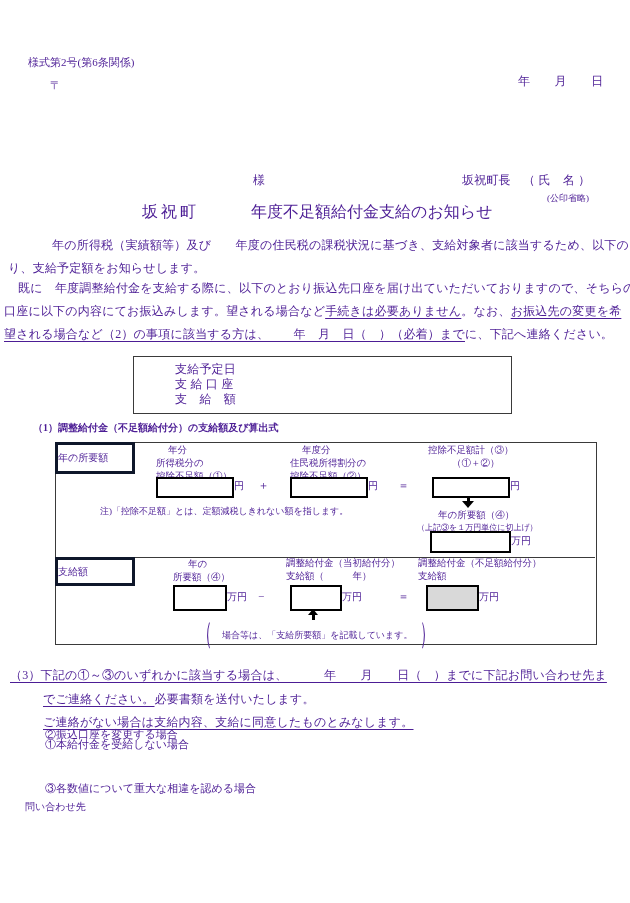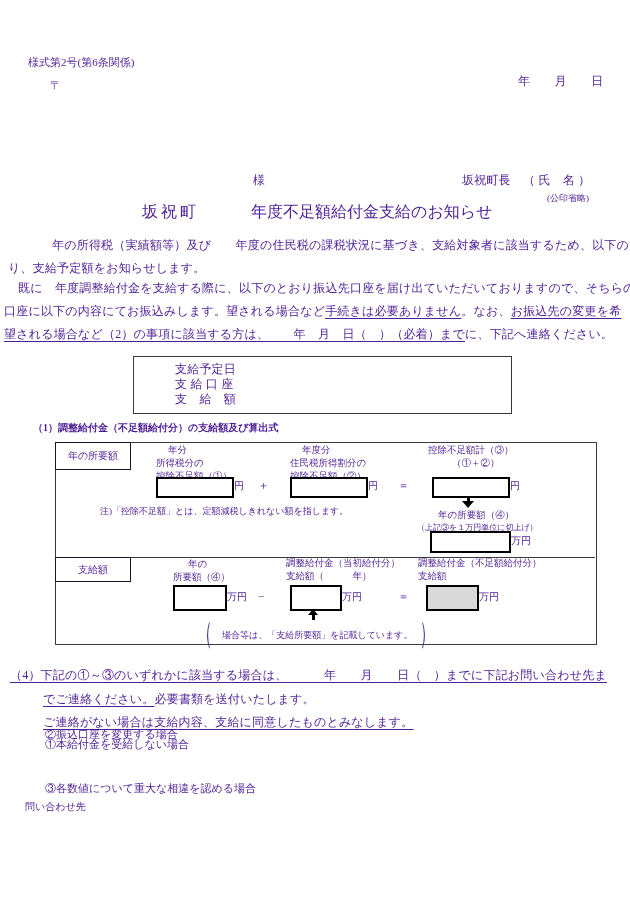--- a/index.html
+++ b/index.html
@@ -12,21 +12,21 @@
   .f10{font-size:10px;}
   .f11{font-size:11px;}
   .f12{font-size:12px;letter-spacing:0.2px;}
   .f13{font-size:10px;}
   .f16{font-size:16px;}
   .bold{font-weight:bold;}
   .ul{text-decoration:underline;text-underline-offset:3px;}
   span.u{text-decoration:underline;text-underline-offset:3px;}
   .rect{position:absolute;border:1px solid #3a3a3a;background:transparent;}
   .vbox{position:absolute;border:2px solid #000;background:#fff;}
-  .cell{position:absolute;border:1px solid #0f172a;text-align:center;background:#fff;}
+  .cell{position:absolute;border:3px solid #0f172a;background:#fff;}
   .hline{position:absolute;height:0;border-top:1px solid #3a3a3a;}
   .arrow{position:absolute;}
   .stem{width:3px;height:5px;background:#000;margin:0 auto;}
   .tri-down{width:0;height:0;border-left:6px solid transparent;border-right:6px solid transparent;border-top:7px solid #000;margin:0 auto;}
   .tri-up{width:0;height:0;border-left:5px solid transparent;border-right:5px solid transparent;border-bottom:6px solid #000;margin:0 auto;}
   .paren{position:absolute;font-size:14px;transform:scaleY(2.15);transform-origin:top left;}
 </style>
 </head>
 <body>
 
@@ -109,21 +109,21 @@
   <div class="t f10" style="left:479px;top:591px;">万円</div>
 
   <div class="arrow" style="left:308px;top:609px;">
     <div class="tri-up"></div>
     <div class="stem"></div>
   </div>
   <div class="paren" style="left:198px;top:615px;">（</div>
   <div class="t f9" style="left:222px;top:630px;">場合等は、「支給所要額」を記載しています。</div>
   <div class="paren" style="left:420px;top:615px;">）</div>
 
-  <div class="t f12 ul" style="left:10px;top:668px;">（4）下記の①～③のいずれかに該当する場合は、　　　年　　月　　日（　）までに下記お問い合わせ先ま</div>
+  <div class="t f12 ul" style="left:10px;top:668px;">（3）下記の①～③のいずれかに該当する場合は、　　　年　　月　　日（　）までに下記お問い合わせ先ま</div>
   <div class="t f12" style="left:43px;top:692px;"><span class="u">でご連絡ください。</span><span>必要書類を送付いたします。</span></div>
   <div class="t f12 ul" style="left:43px;top:715px;">ご連絡がない場合は支給内容、支給に同意したものとみなします。</div>
   <div class="t f11" style="left:45px;top:738px;">①本給付金を受給しない場合</div>
   <div class="t f11" style="left:45px;top:728px;text-align:right;">②振込口座を変更する場合</div>
   <div class="t f11" style="left:45px;top:782px;">③各数値について重大な相違を認める場合</div>
   <div class="t f13" style="left:25px;top:801px;">問い合わせ先</div>
 
 </div>
 
 </body></html>

